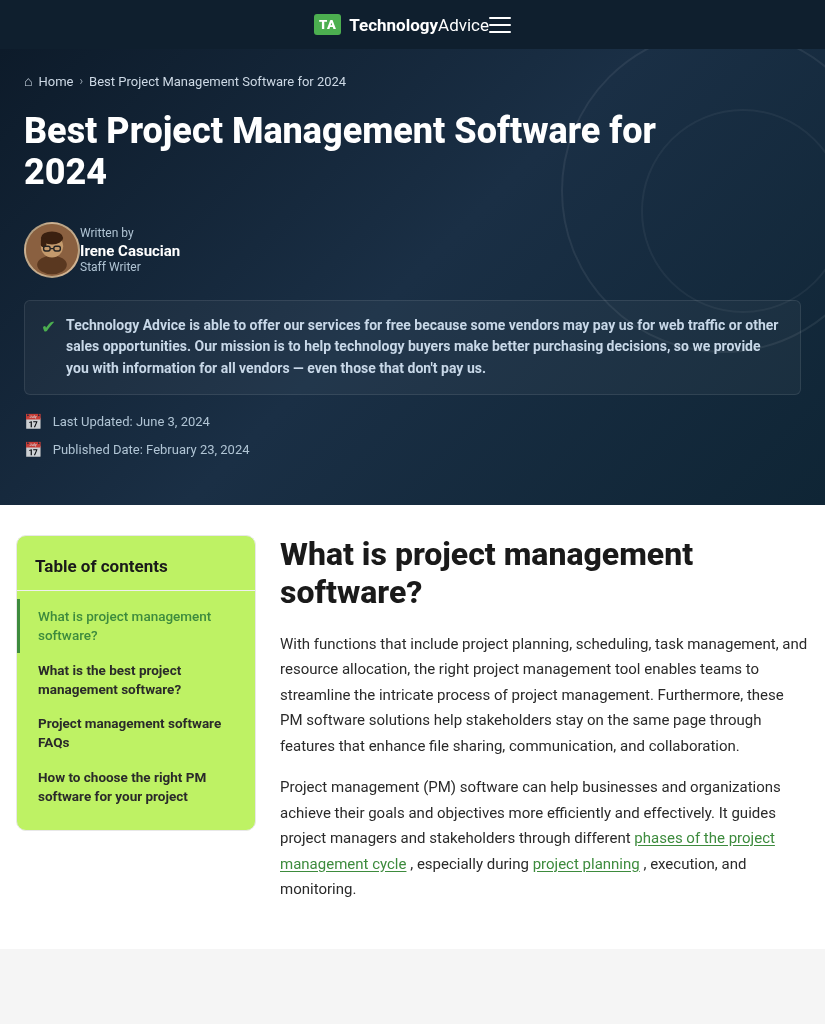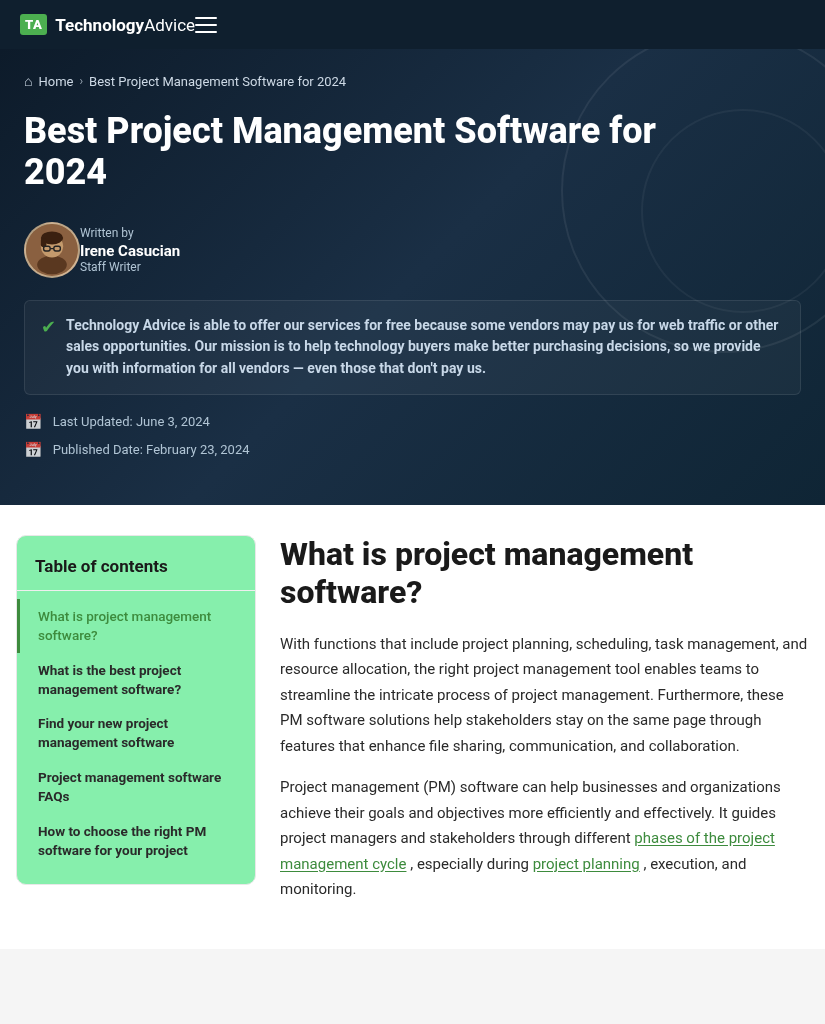--- a/index.html
+++ b/index.html
@@ -3,21 +3,21 @@
   <meta charset="utf-8">
   <style>
     * { box-sizing: border-box; margin: 0; padding: 0; }
     body { font-family: -apple-system, BlinkMacSystemFont, 'Segoe UI', Roboto, sans-serif; background: #f5f5f5; color: #1a1a1a; }
 
     
     .header {
       background: #0f1f2e;
       display: flex;
       align-items: center;
-      justify-content: flex-start;
+      justify-content: center;
       padding: 14px 20px;
       position: relative;
       z-index: 10;
     }
     .logo-wrap {
       display: flex;
       align-items: center;
       gap: 8px;
     }
     .logo-ta {
@@ -157,21 +157,21 @@
       gap: 0;
       background: #fff;
       padding: 30px 16px 30px 16px;
       align-items: flex-start;
     }
 
     
     .toc {
       width: 224px;
       min-width: 240px;
-      background: #86efac;
+      background: #bef264;
       border: 1px solid #e8e8e8;
       border-radius: 10px;
       padding: 20px 0 16px;
       margin-right: 24px;
       flex-shrink: 0;
       align-self: flex-start;
     }
     .toc-title {
       font-size: 17px;
       font-weight: 700;
@@ -289,21 +289,20 @@
   </div>
 </section>
 
 <div class="main-wrap">
 
   <nav class="toc">
     <div class="toc-title">Table of contents</div>
 
     <a class="toc-item active">What is project management software?</a>
     <a class="toc-item">What is the best project management software?</a>
-    <a class="toc-item">Find your new project management software</a>
     <a class="toc-item">Project management software FAQs</a>
     <a class="toc-item">How to choose the right PM software for your project</a>
   </nav>
 
   <article class="article">
     <h2 class="article-h1">What is project management software?</h2>
 
     <p class="article-p">With functions that include project planning, scheduling, task management, and resource allocation, the right project management tool enables teams to streamline the intricate process of project management. Furthermore, these PM software solutions help stakeholders stay on the same page through features that enhance file sharing, communication, and collaboration.</p>
 
     <p class="article-p">

